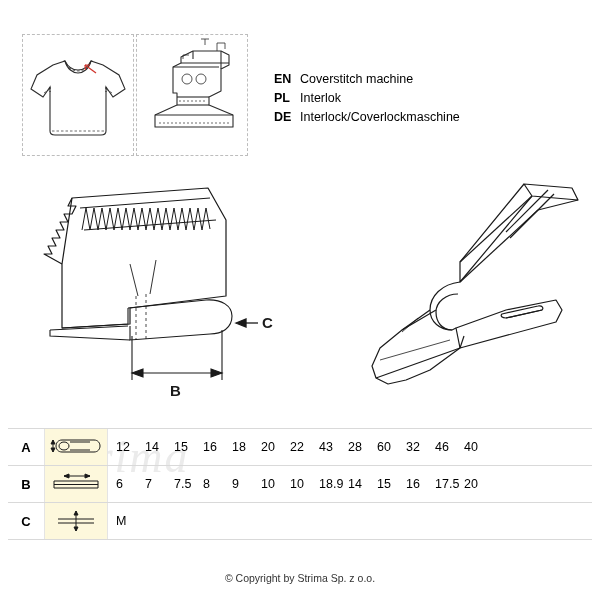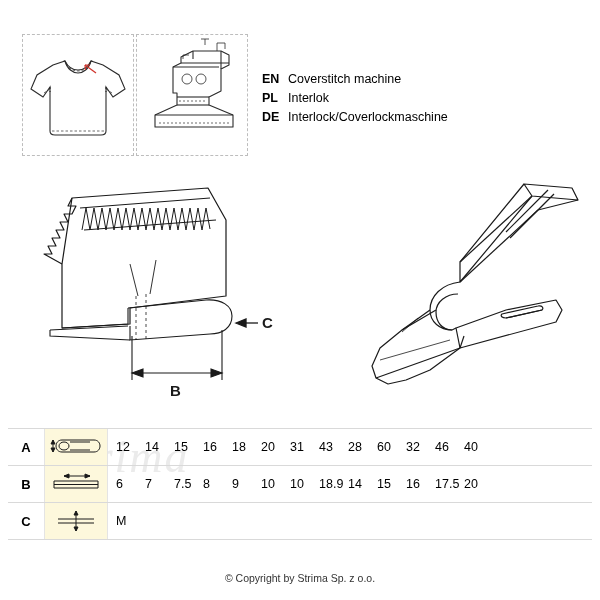--- a/index.html
+++ b/index.html
@@ -48,20 +48,21 @@
   }
   .lang-line {
     font-size: 12.5px;
     line-height: 19px;
     white-space: nowrap;
   }
   .lang-code {
     font-weight: bold;
     display: inline-block;
     width: 26px;
+    margin-left: 12px;
   }
   .lang-text { font-weight: normal; }
 
   
   .mid {
     position: absolute;
     left: 0;
     top: 168px;
     width: 600px;
     height: 248px;
@@ -301,21 +302,21 @@
           </g>
         </svg>
       </div>
       <div class="c-vals">
         <span class="val">12</span>
         <span class="val">14</span>
         <span class="val">15</span>
         <span class="val">16</span>
         <span class="val">18</span>
         <span class="val">20</span>
-        <span class="val">31</span>
+        <span class="val">22</span>
         <span class="val">43</span>
         <span class="val">28</span>
         <span class="val">60</span>
         <span class="val">32</span>
         <span class="val">46</span>
         <span class="val">40</span>
       </div>
     </div>
 
     <div class="trow">

